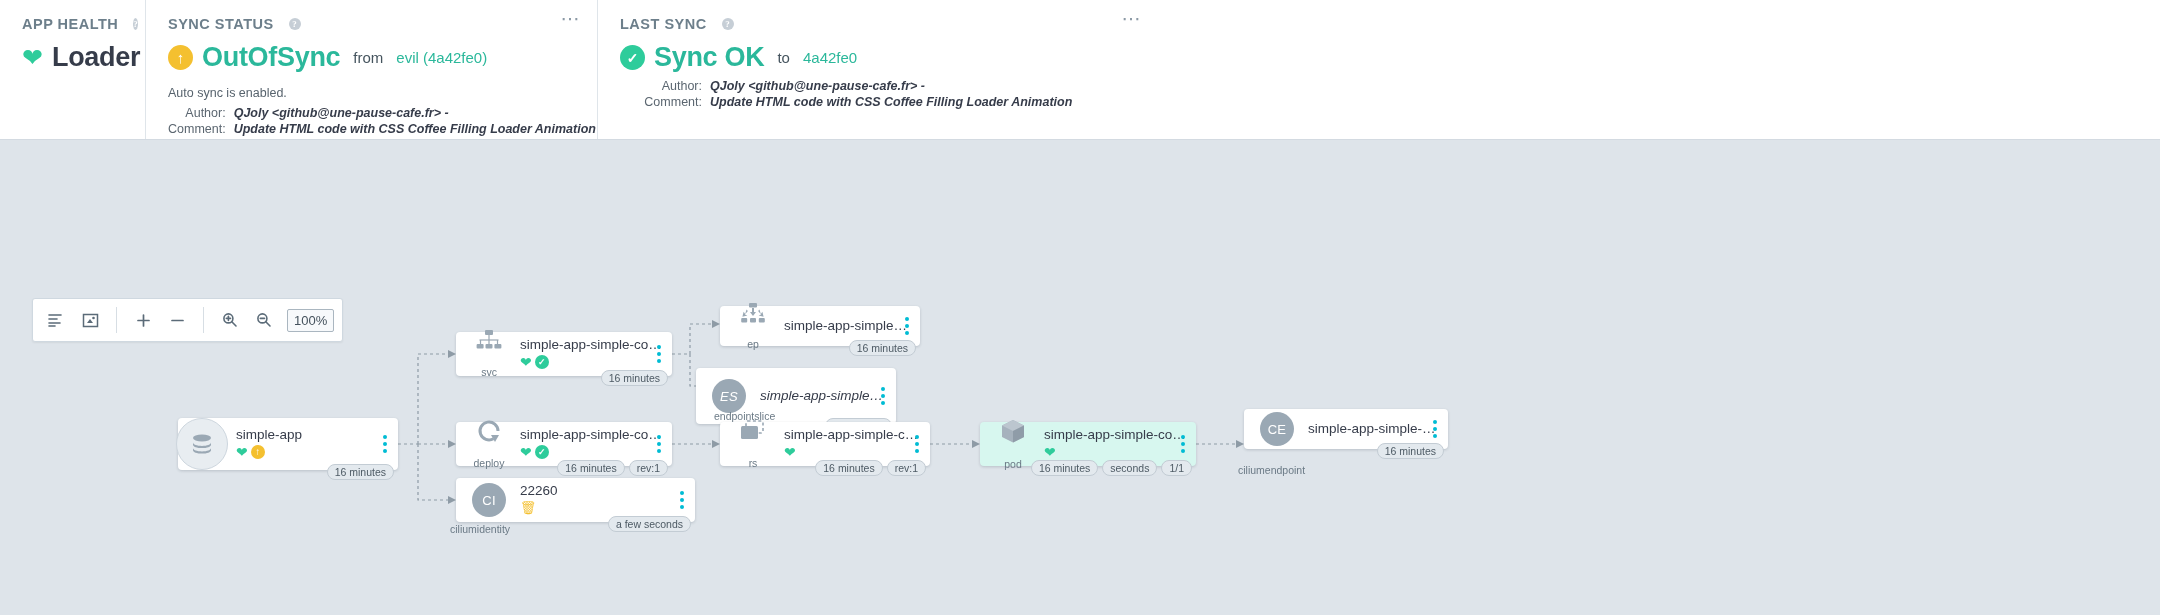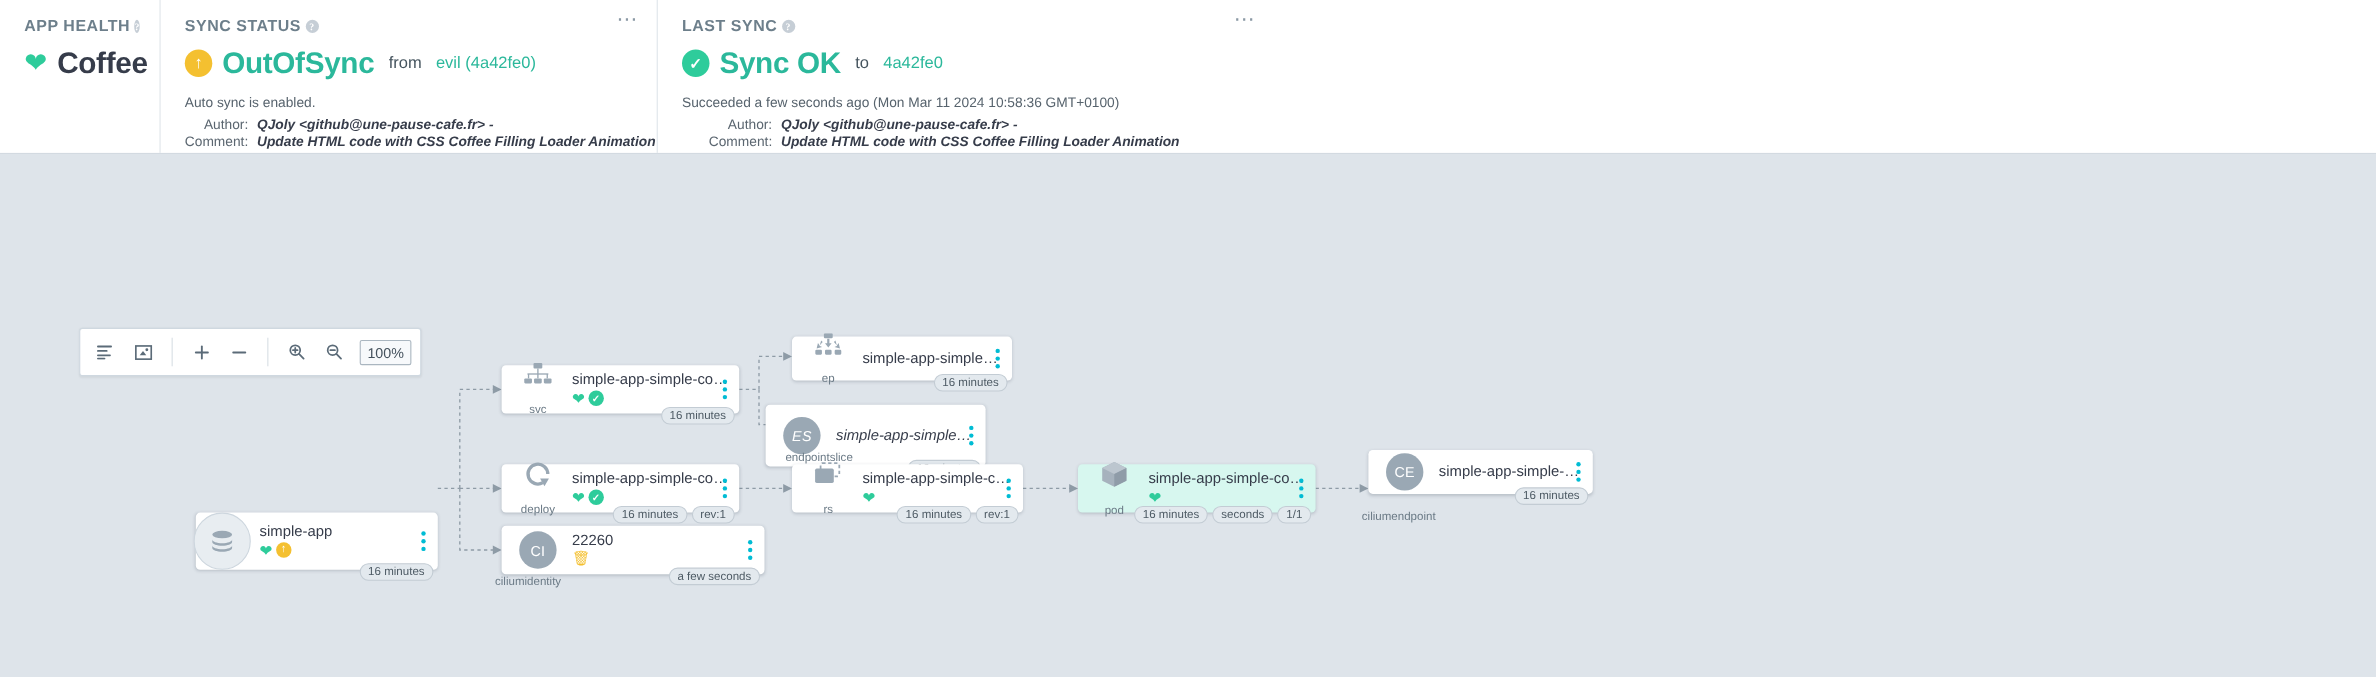--- a/index.html
+++ b/index.html
@@ -28,21 +28,21 @@
   .panel-last-sync { width: 560px; border-right: none; }
 
   .panel-label {
     font-size: 14.5px;
     font-weight: bold;
     letter-spacing: .5px;
     color: #6d7f8b;
     text-transform: uppercase;
     display: flex;
     align-items: center;
-    gap: 4px;
+    gap: 15px;
     white-space: nowrap;
   }
   .help-icon {
     width: 12px; height: 12px;
     border-radius: 50%;
     background: #c6ced6;
     color: #ffffff;
     font-size: 9px;
     font-weight: bold;
     line-height: 12px;
@@ -133,21 +133,20 @@
     left: 32px; top: 158px;
     height: 44px;
     background: #ffffff;
     border: 1px solid #cfd8e0;
     border-radius: 3px;
     display: flex;
     align-items: center;
     padding: 0 8px;
     gap: 4px;
     box-shadow: 0 1px 2px rgba(0,0,0,.06);
-    margin-left: 40px;
   }
   .tb-btn {
     width: 30px; height: 30px;
     display: flex; align-items: center; justify-content: center;
     color: #5b6b78;
     cursor: pointer;
     background: none; border: none;
     font-size: 17px;
     padding: 0;
   }
@@ -282,21 +281,21 @@
 
 <div class="summary-bar">
 
   <div class="summary-panel panel-app-health">
     <div class="panel-label">
       <span>APP HEALTH</span>
       <span class="help-icon">?</span>
     </div>
     <div class="status-row">
       <span class="heart-big">❤</span>
-      <span class="status-title title-healthy">Coffee</span>
+      <span class="status-title title-healthy">Loader</span>
     </div>
   </div>
 
   <div class="summary-panel panel-sync-status">
     <div class="panel-label">
       <span>SYNC STATUS</span>
       <span class="help-icon">?</span>
     </div>
     <div class="dots-menu">⋯</div>
     <div class="status-row">
@@ -325,21 +324,20 @@
       <span>LAST SYNC</span>
       <span class="help-icon">?</span>
     </div>
     <div class="dots-menu">⋯</div>
     <div class="status-row">
       <span class="badge-circle badge-ok">✓</span>
       <span class="status-title title-syncok">Sync OK</span>
       <span class="rev-from">to</span>
       <span class="rev-from rev-link">4a42fe0</span>
     </div>
-    <div class="sub-line">Succeeded a few seconds ago (Mon Mar 11 2024 10:58:36 GMT+0100)</div>
     <table class="kv-table">
       <tbody>
           <tr>
         <td class="kv-key">Author:</td>
         <td class="kv-val">QJoly &lt;github@une-pause-cafe.fr&gt; -</td>
       </tr>
       <tr>
         <td class="kv-key">Comment:</td>
         <td class="kv-val">Update HTML code with CSS Coffee Filling Loader Animation</td>
       </tr>
@@ -420,21 +418,21 @@
     <button class="tb-btn">
       <svg width="16" height="16" viewBox="0 0 16 16" fill="none" stroke="#5b6b78" stroke-width="1.6" stroke-linecap="round">
         <circle cx="6.4" cy="6.4" r="4.5"></circle>
           <line x1="9.8" y1="9.8" x2="14" y2="14"></line>
         <line x1="4.3" y1="6.4" x2="8.5" y2="6.4"></line>
       </svg>
     </button>
     <div class="tb-zoom">100%</div>
   </div>
 
-  <div class="node" style="left:178px; top:278px; width:220px; height:52px;margin-top:48px;">
+  <div class="node" style="left:178px; top:278px; width:220px; height:52px;">
     <div class="node-inner" style="padding-left:0;">
       <div class="root-circle" style="margin-left:-2px;">
         <svg width="26" height="26" viewBox="0 0 26 26" fill="#9aa8b4">
           <ellipse cx="13" cy="7" rx="9" ry="3.4"></ellipse>
           <path d="M4 11.5c0 1.9 4 3.4 9 3.4s9-1.5 9-3.4v2.2c0 1.9-4 3.4-9 3.4s-9-1.5-9-3.4z"></path>
           <path d="M4 17c0 1.9 4 3.4 9 3.4s9-1.5 9-3.4v2.2c0 1.9-4 3.4-9 3.4s-9-1.5-9-3.4z"></path>
         </svg>
       </div>
       <div class="node-body">
         <div class="node-name">simple-app</div>

